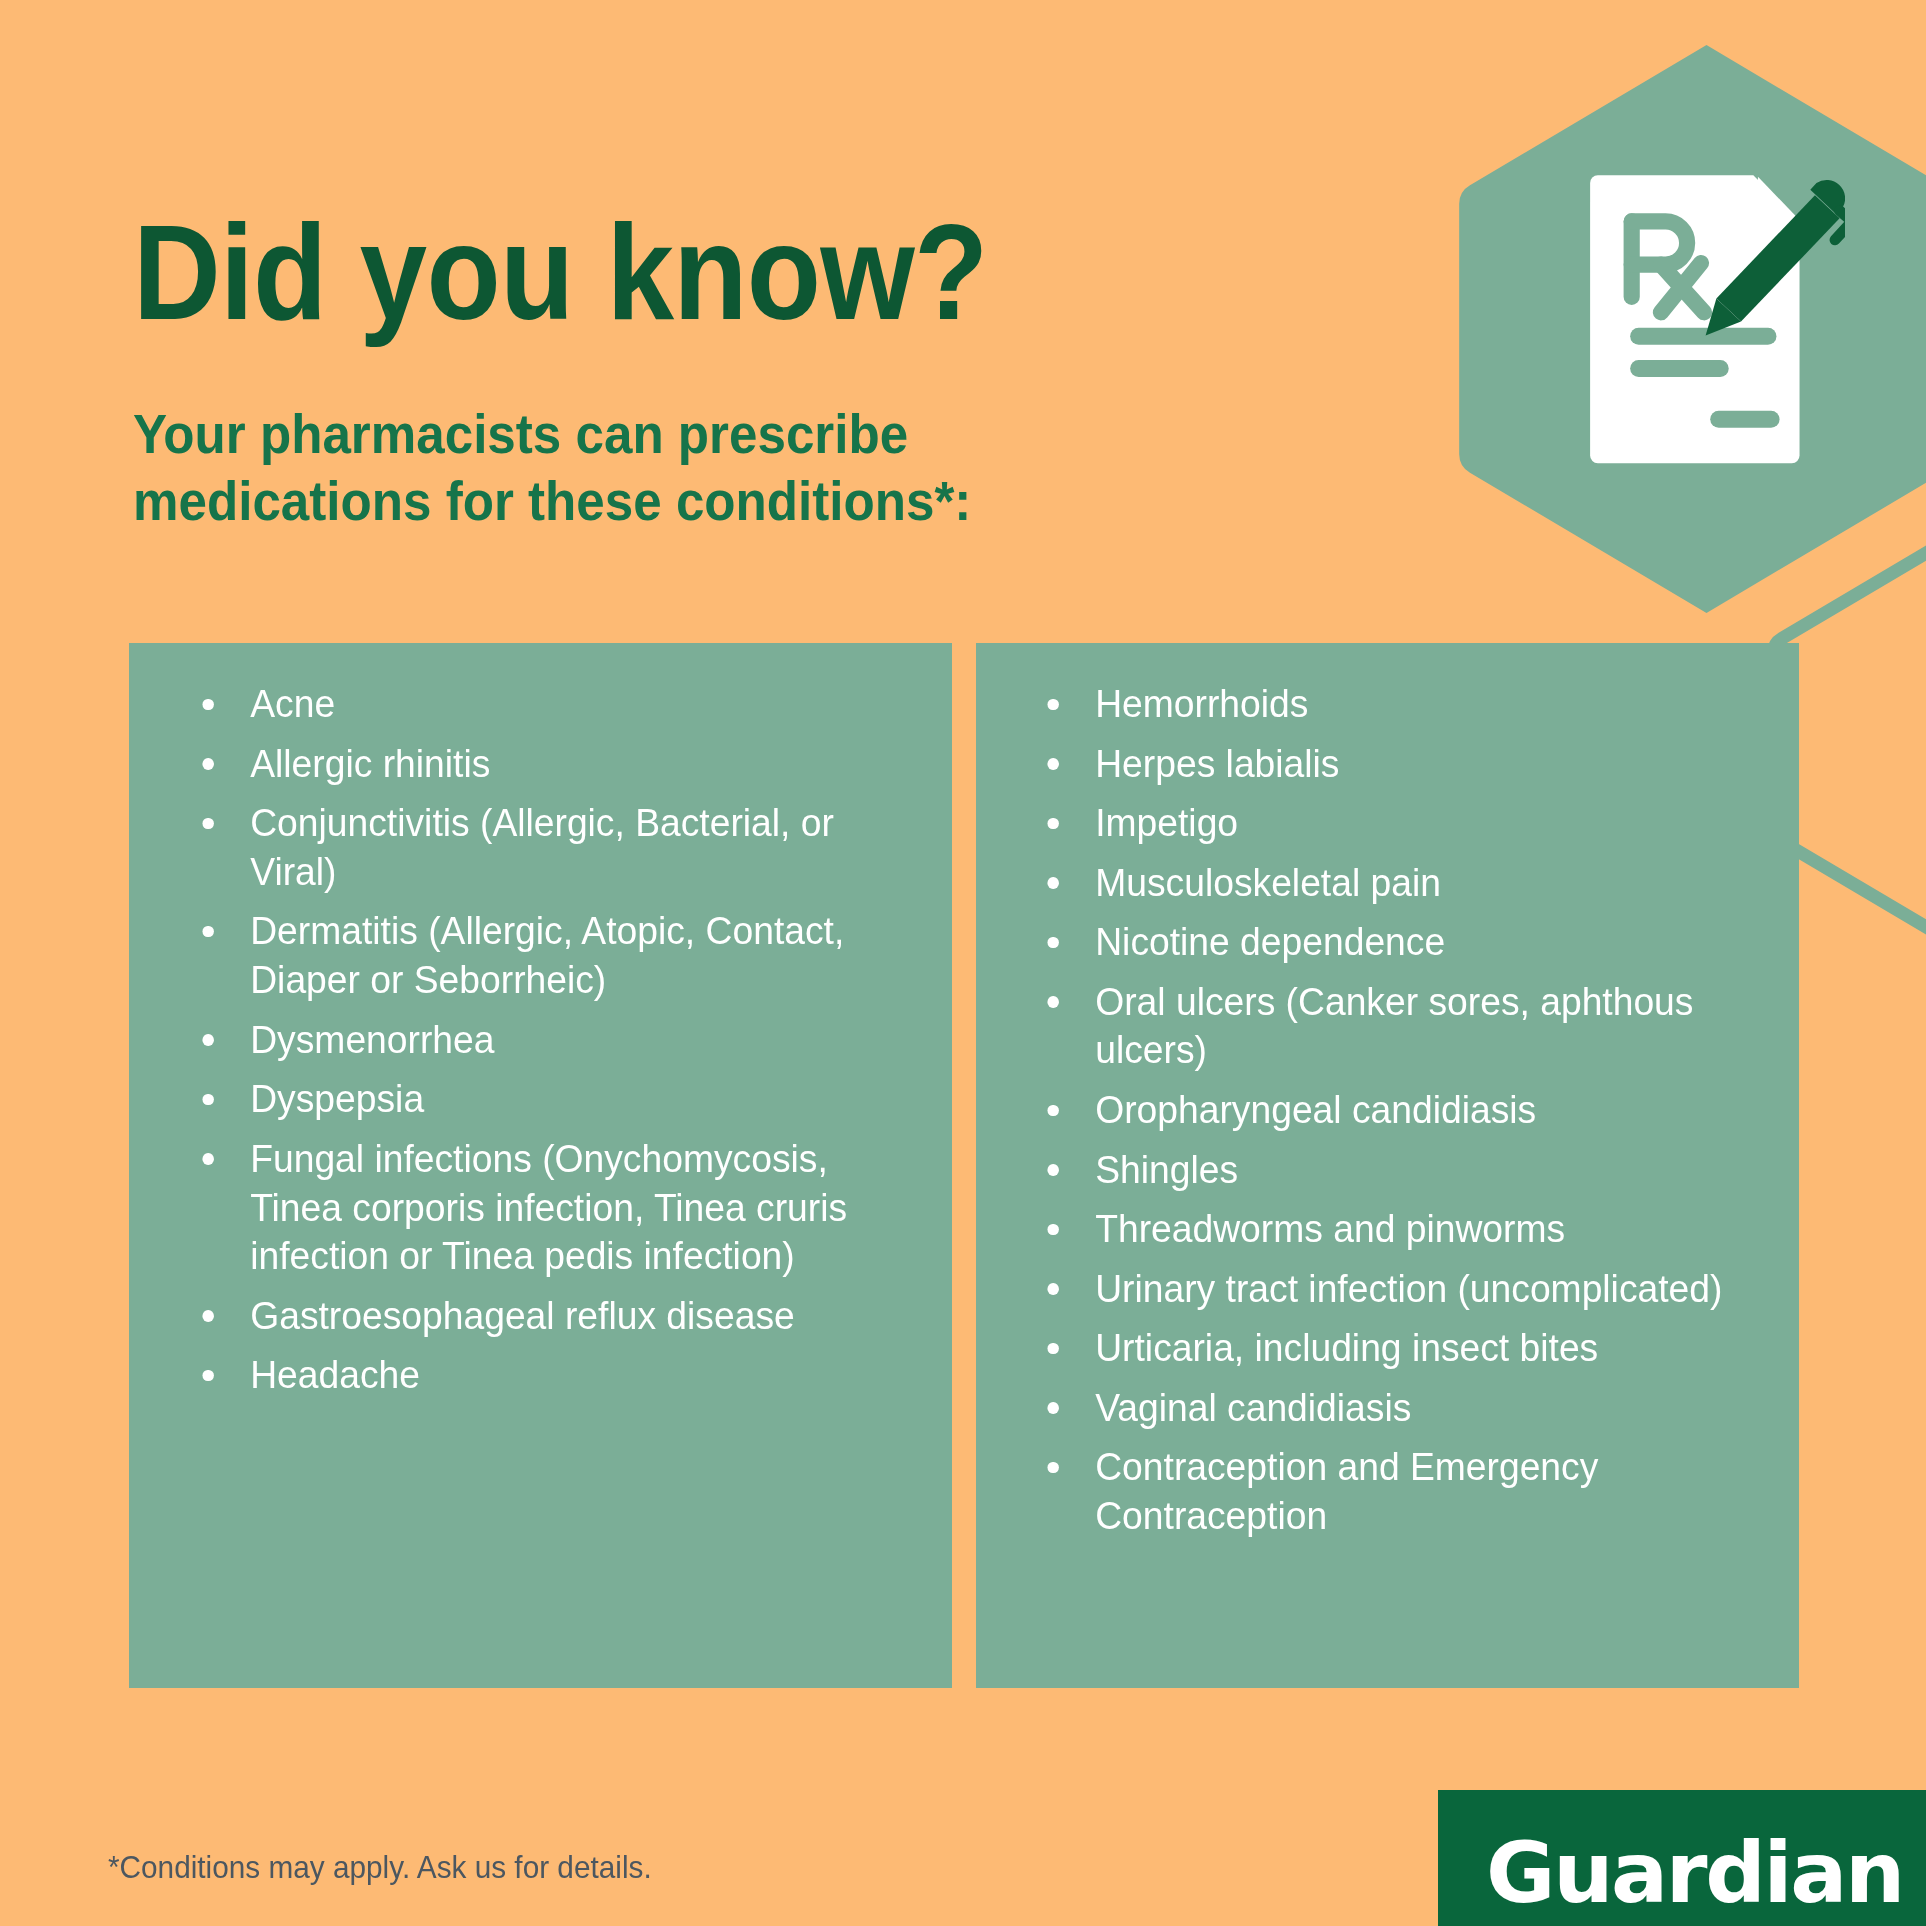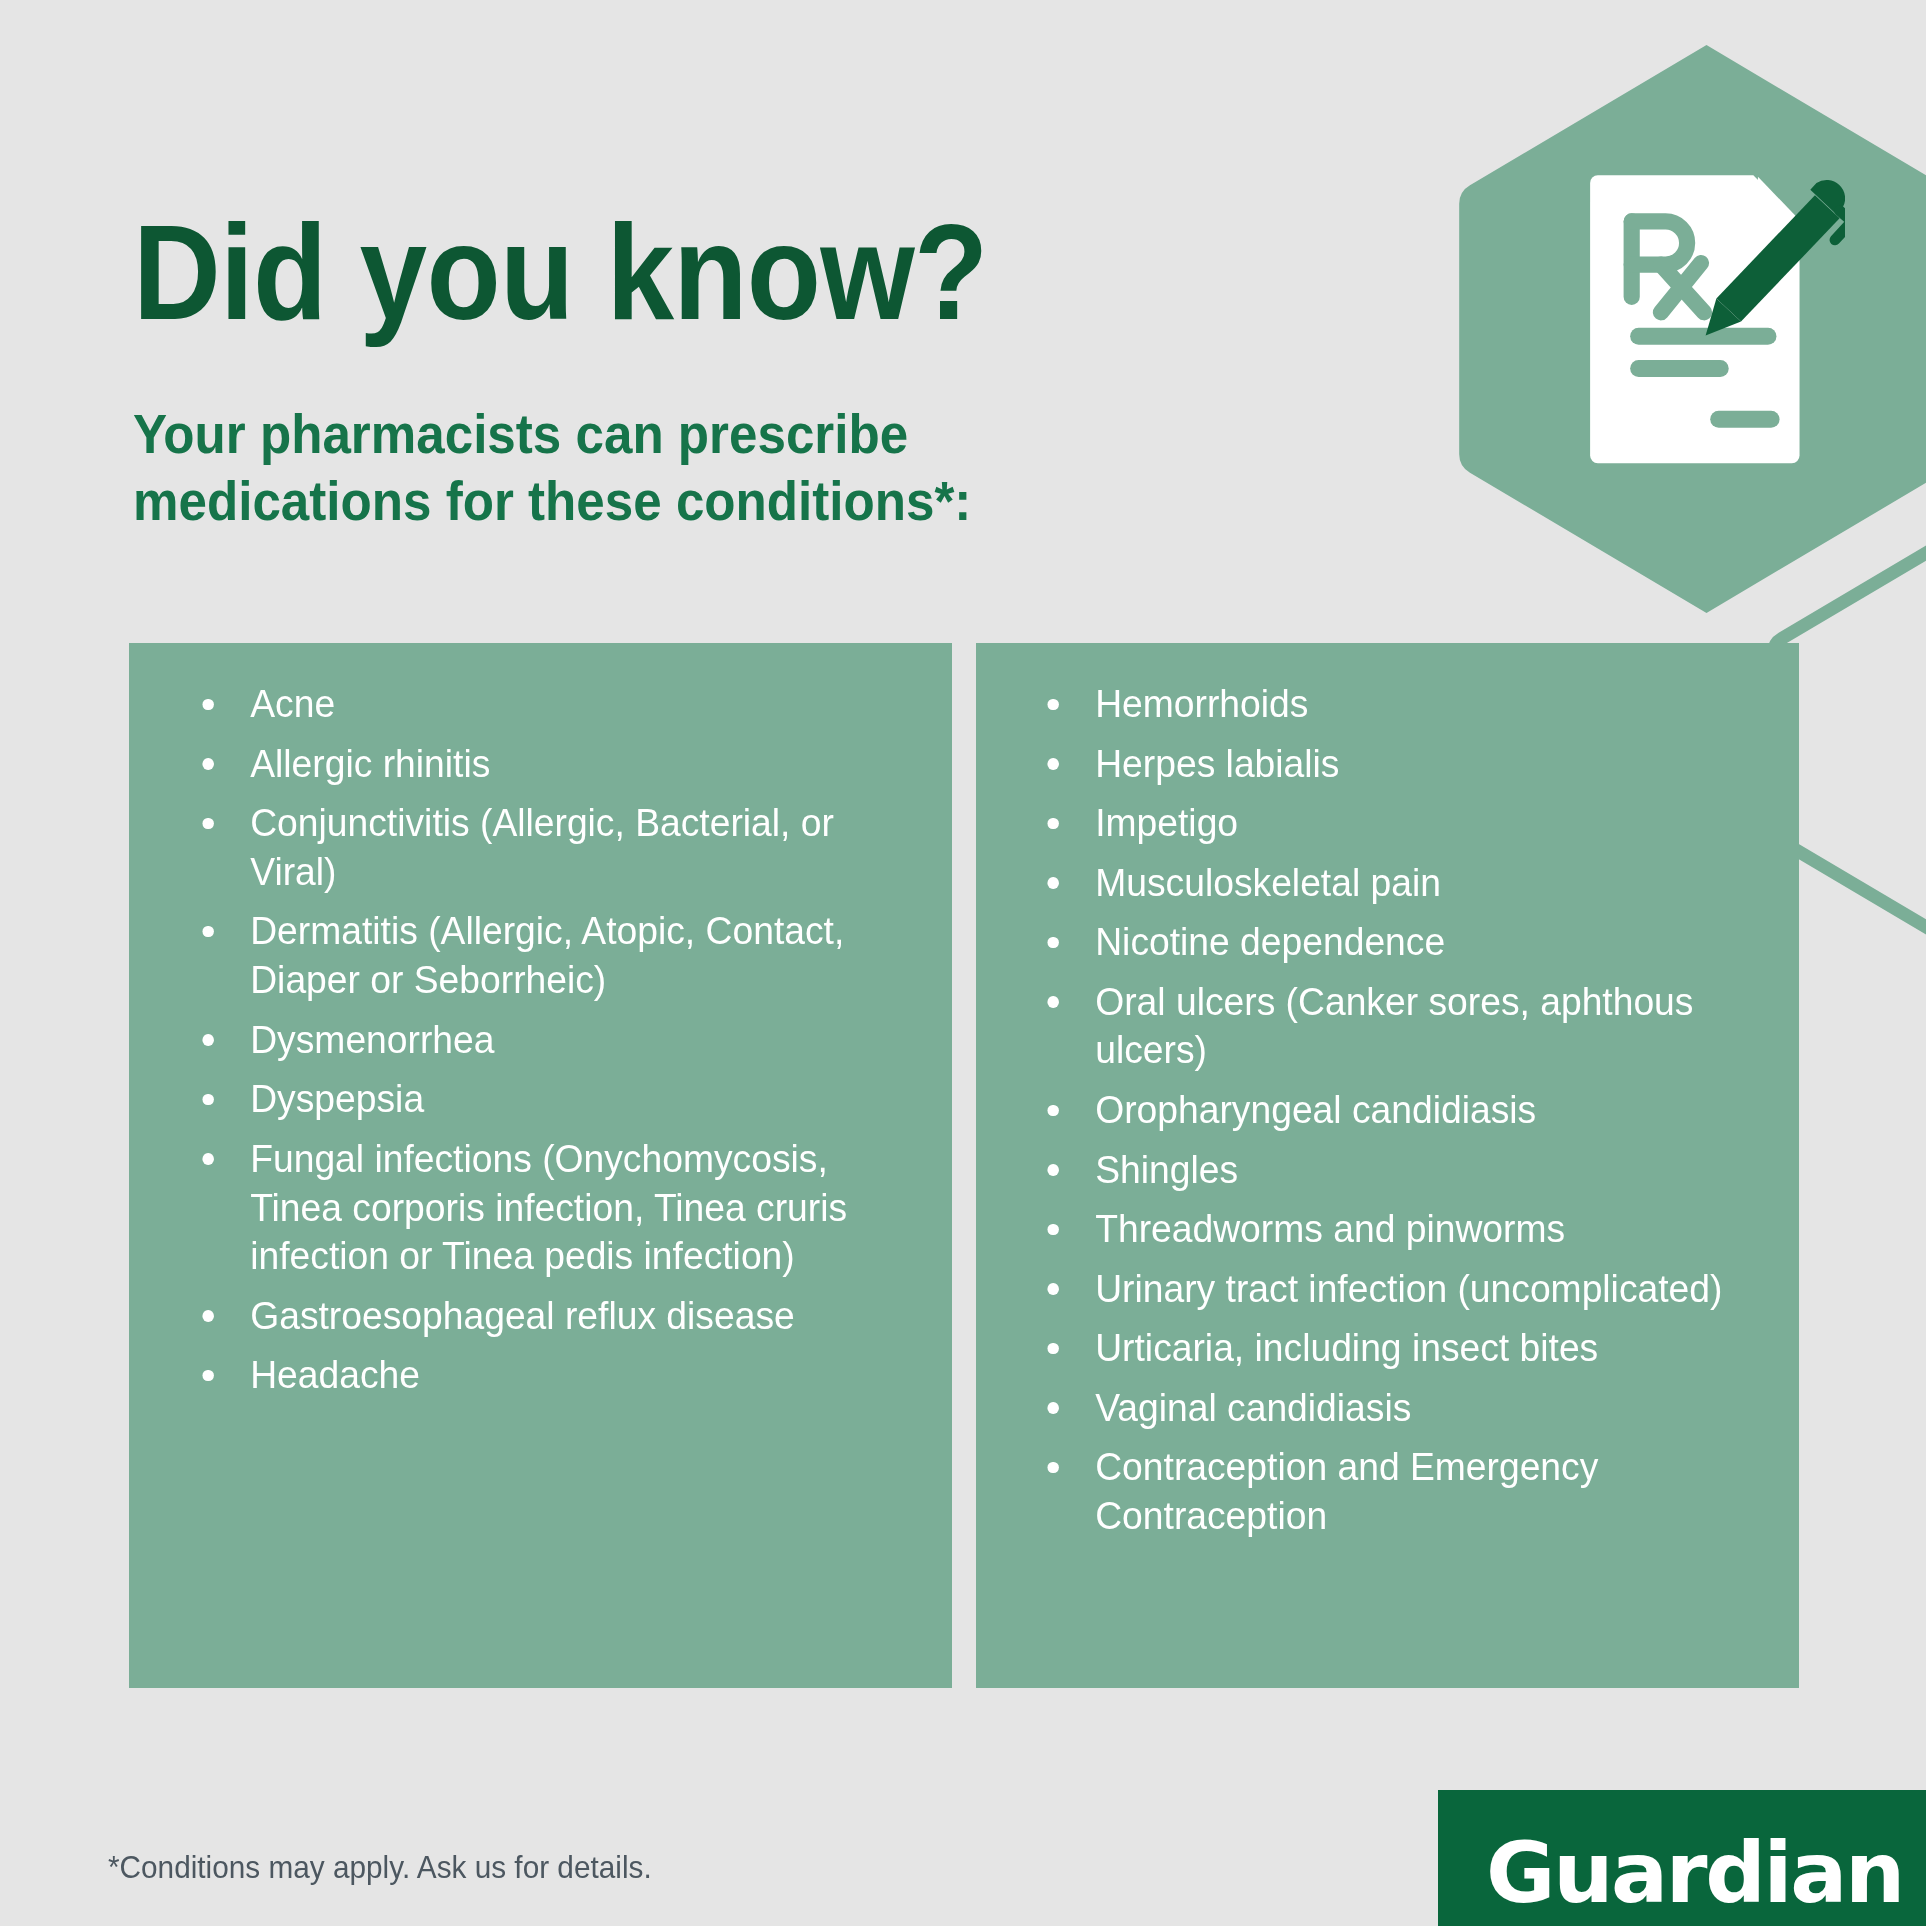--- a/index.html
+++ b/index.html
@@ -5,21 +5,21 @@
 <style>
   html, body {
     margin: 0;
     padding: 0;
     background: #ffffff;
   }
   .poster {
     position: relative;
     width: 1926px;
     height: 1926px;
-    background: #e5e5e5;
+    background: #fdba74;
     overflow: hidden;
     font-family: "Liberation Sans", "DejaVu Sans", sans-serif;
     box-sizing: border-box;
   }
 
   
   .hex-layer {
     position: absolute;
     inset: 0;
     pointer-events: none;

